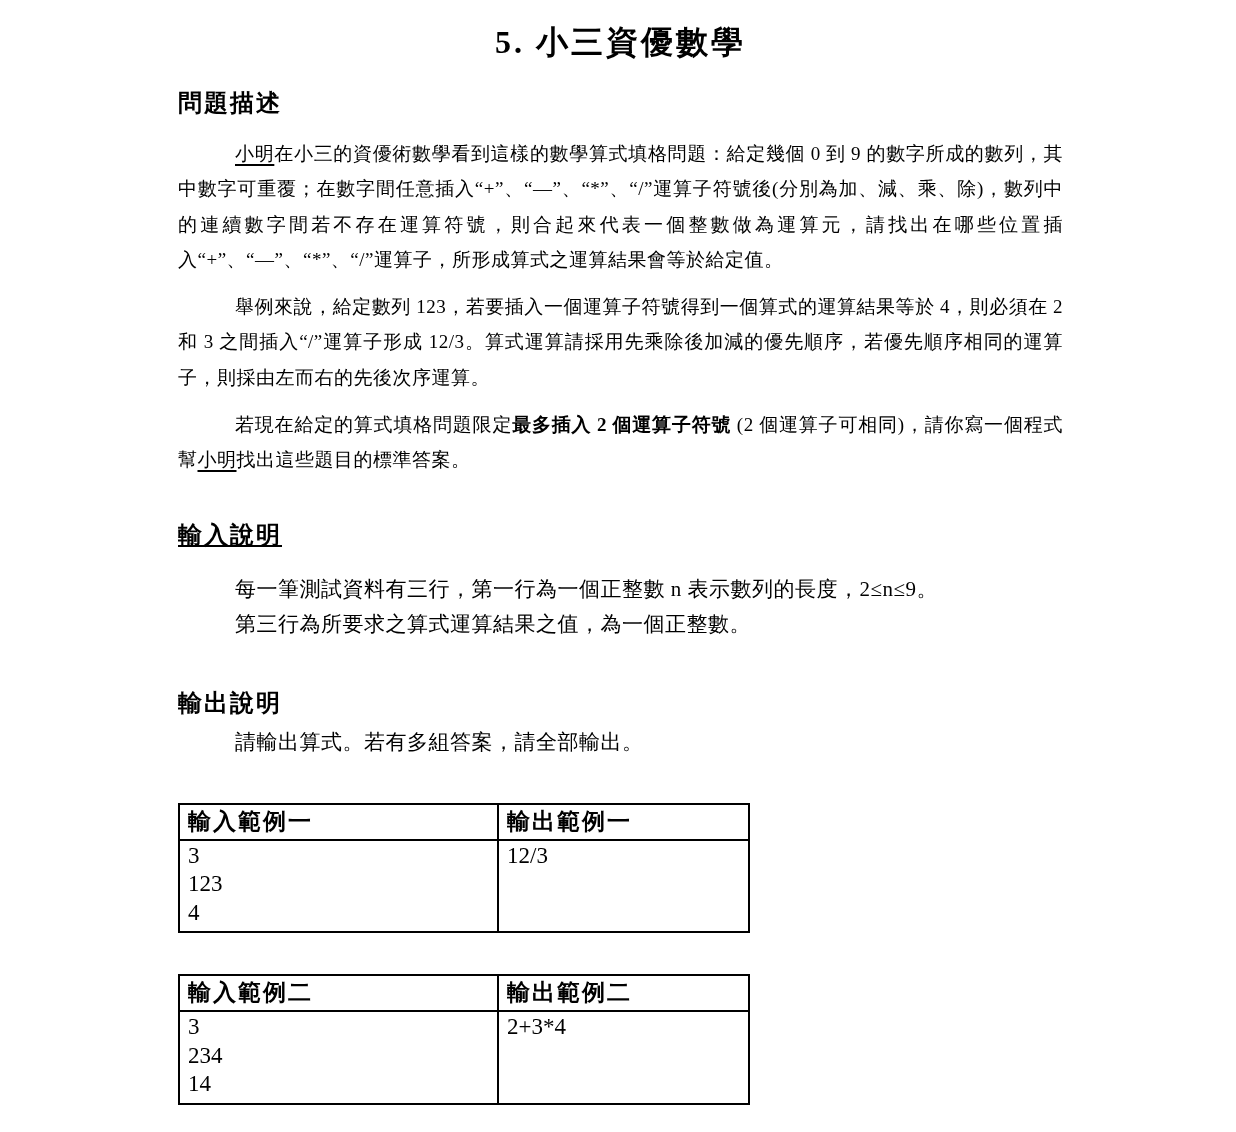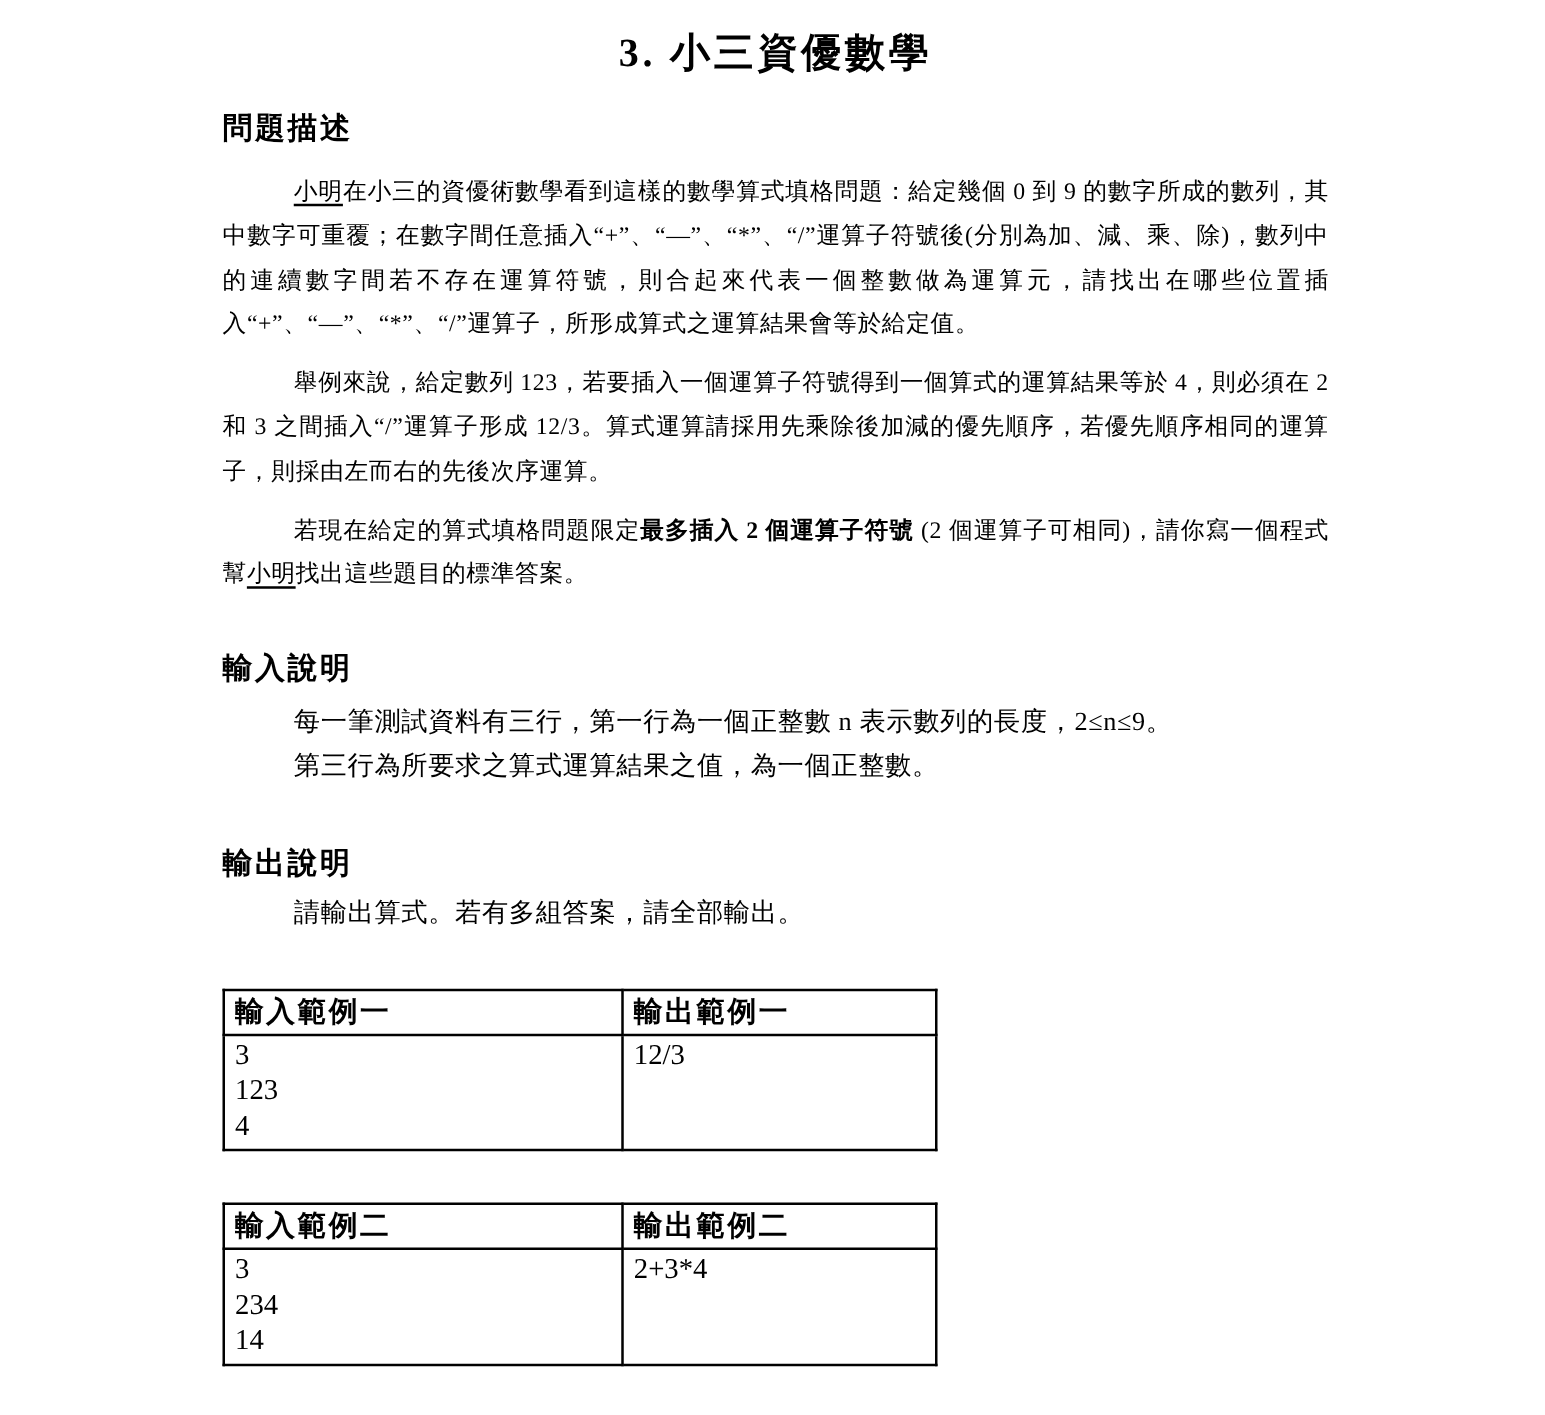--- a/index.html
+++ b/index.html
@@ -27,21 +27,21 @@
   }
 
   .sec-heading {
     font-size: 24px;
     font-weight: bold;
     letter-spacing: 2px;
     margin: 0;
     line-height: 30px;
   }
   .sec-heading.problem { margin-top: 26px; margin-bottom: 18px; }
-  .sec-heading.input   { margin-top: 42px; margin-bottom: 10px; }
+  .sec-heading.input   { margin-top: 42px; margin-bottom: 22px; text-decoration: underline; }
   .sec-heading.output  { margin-top: 46px; margin-bottom: 7px; }
 
   .para {
     font-size: 19px;
     line-height: 35.3px;
     text-align: justify;
     text-indent: 57px;
     margin: 0 0 12px 0;
     letter-spacing: 0.5px;
   }
@@ -95,21 +95,21 @@
     height: 84px;
     line-height: 28.5px;
     white-space: pre-line;
   }
 </style>
 </head>
 <body>
 
 <div class="page">
 
-  <h1 class="doc-title">3. 小三資優數學</h1>
+  <h1 class="doc-title">5. 小三資優數學</h1>
 
   <h2 class="sec-heading problem">問題描述</h2>
 
   <p class="para"><span class="underline-seg">小明</span><span>在小三的資優術數學看到這樣的數學算式填格問題：給定幾個 0 到 9 的數字所成的數列，其中數字可重覆；在數字間任意插入“+”、“—”、“*”、“/”運算子符號後(分別為加、減、乘、除)，數列中的連續數字間若不存在運算符號，則合起來代表一個整數做為運算元，請找出在哪些位置插入“+”、“—”、“*”、“/”運算子，所形成算式之運算結果會等於給定值。</span></p>
 
   <p class="para">舉例來說，給定數列 123，若要插入一個運算子符號得到一個算式的運算結果等於 4，則必須在 2 和 3 之間插入“/”運算子形成 12/3。算式運算請採用先乘除後加減的優先順序，若優先順序相同的運算子，則採由左而右的先後次序運算。</p>
 
   <p class="para"><span>若現在給定的算式填格問題限定</span><span class="bold-seg">最多插入 2 個運算子符號</span><span> (2 個運算子可相同)，請你寫一個程式幫</span><span class="underline-seg">小明</span><span>找出這些題目的標準答案。</span></p>
 
   <h2 class="sec-heading input">輸入說明</h2>

